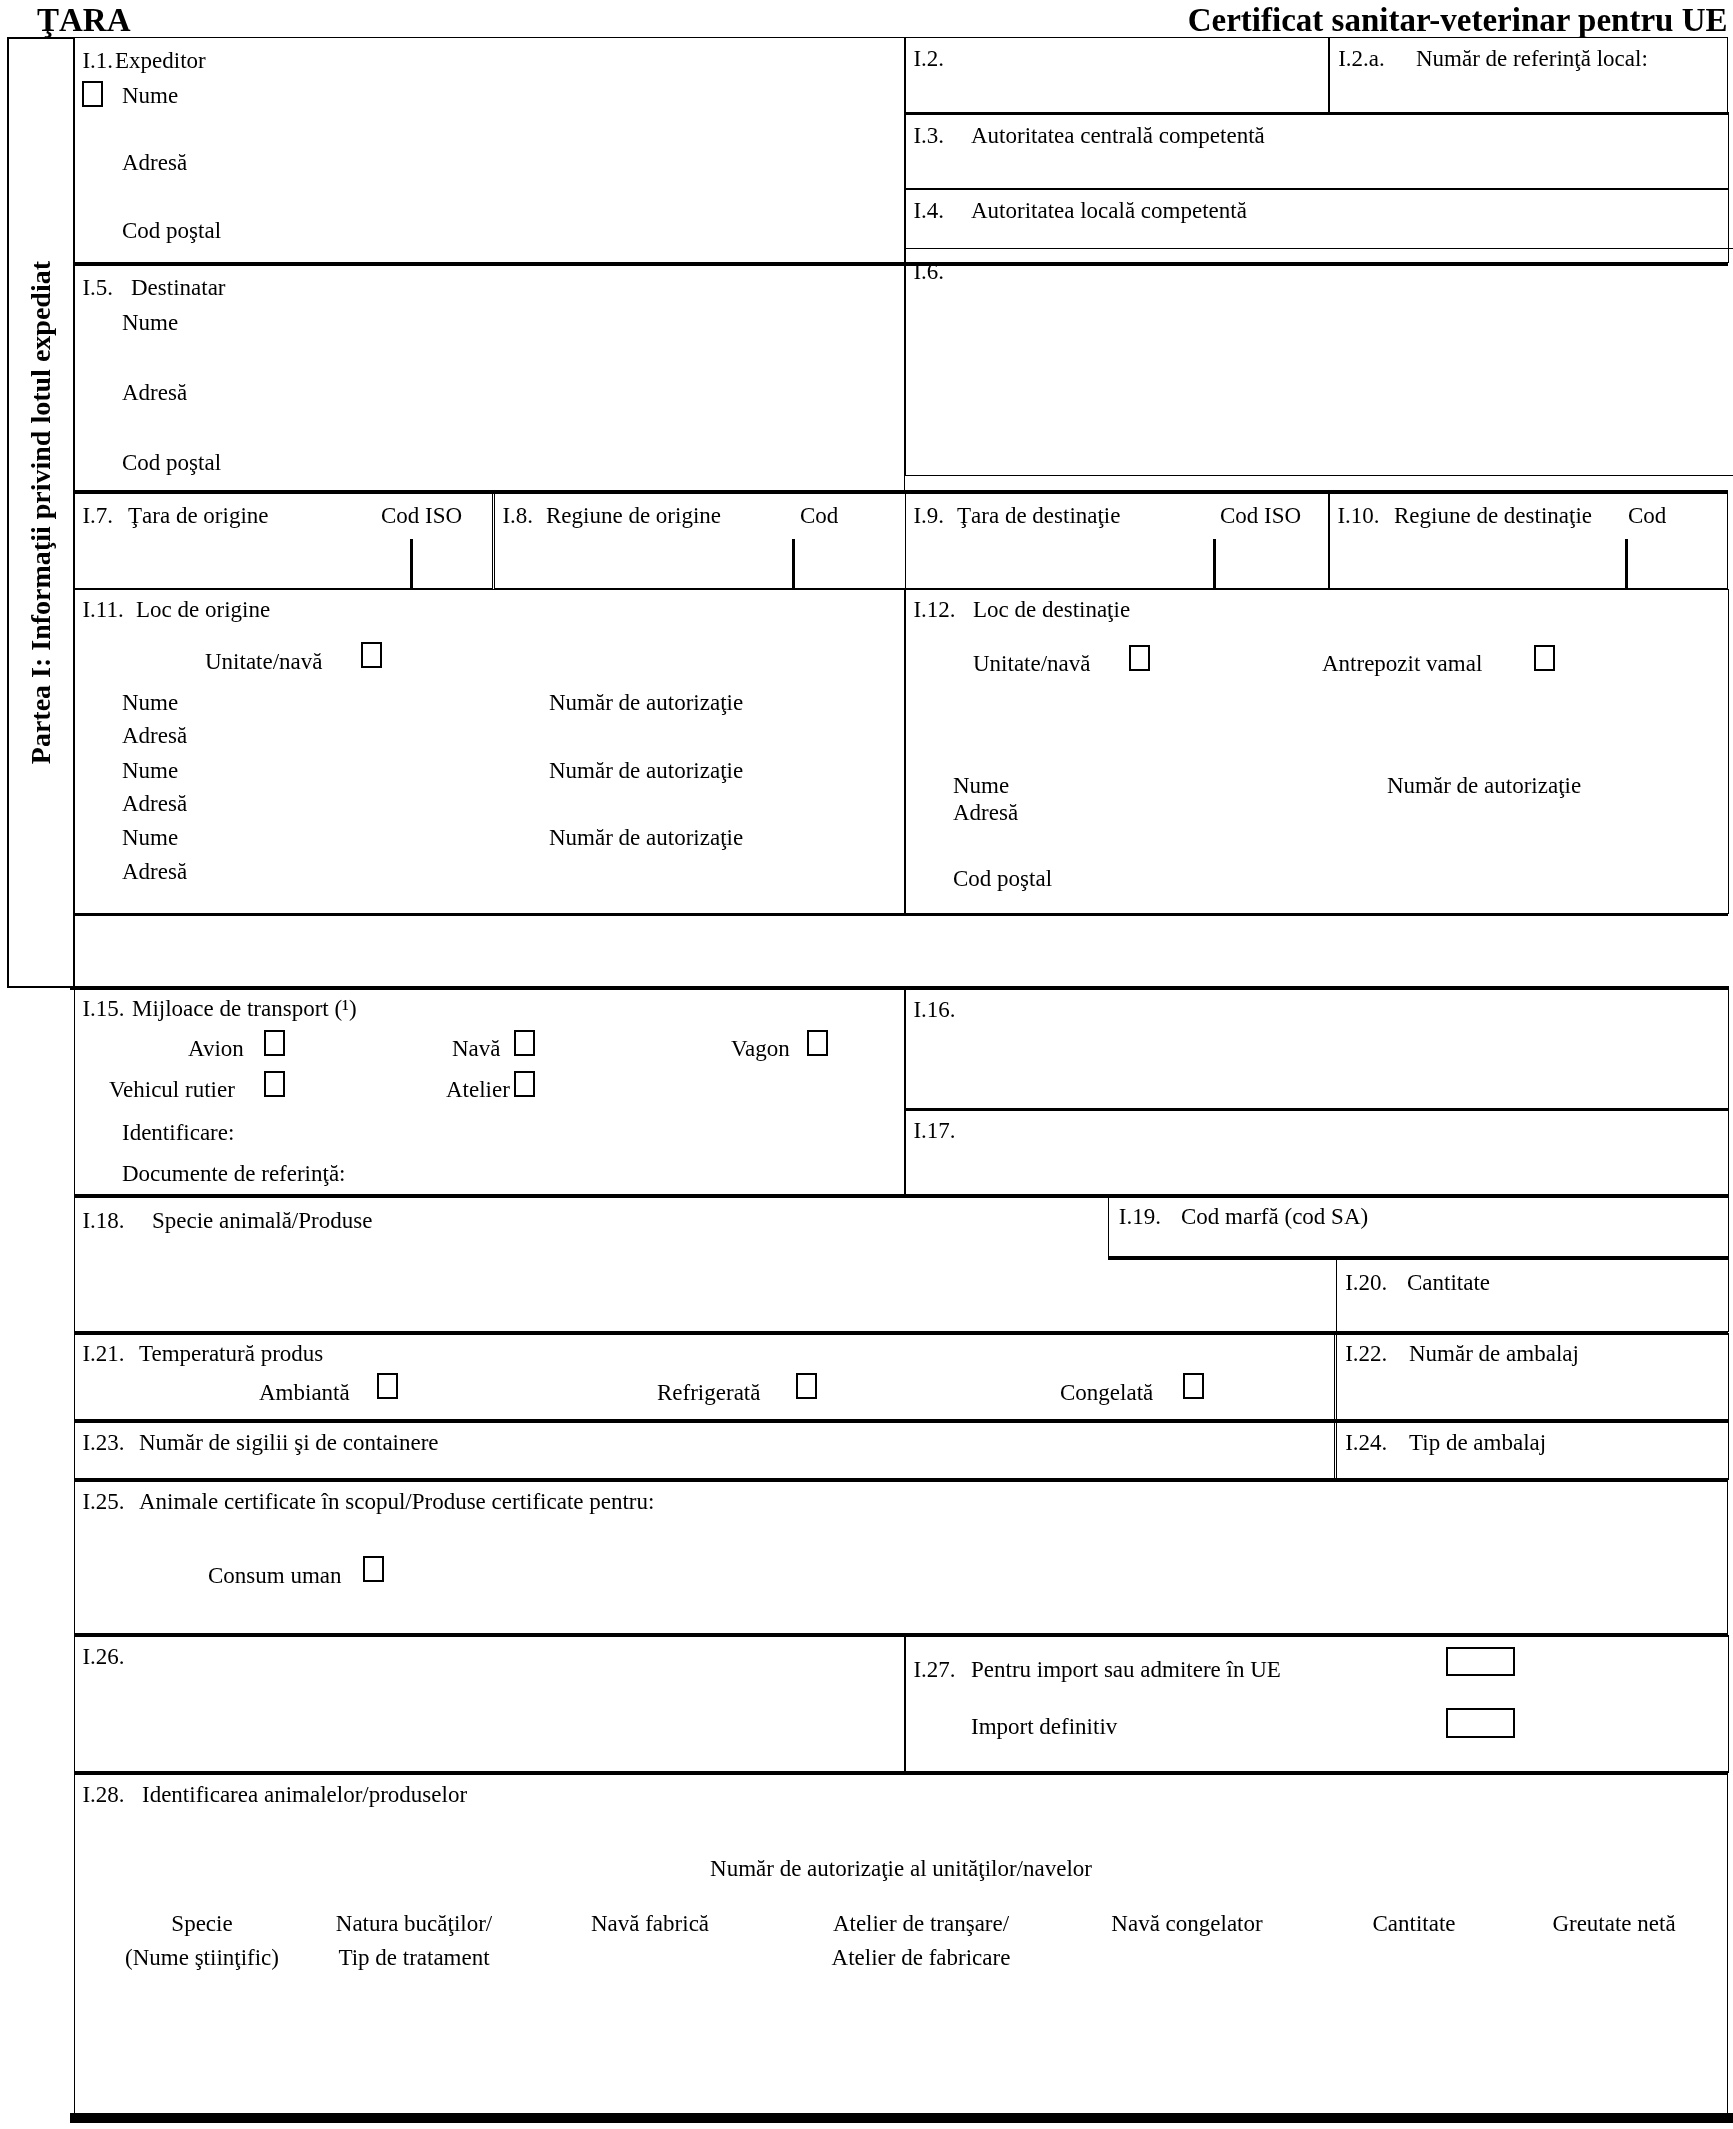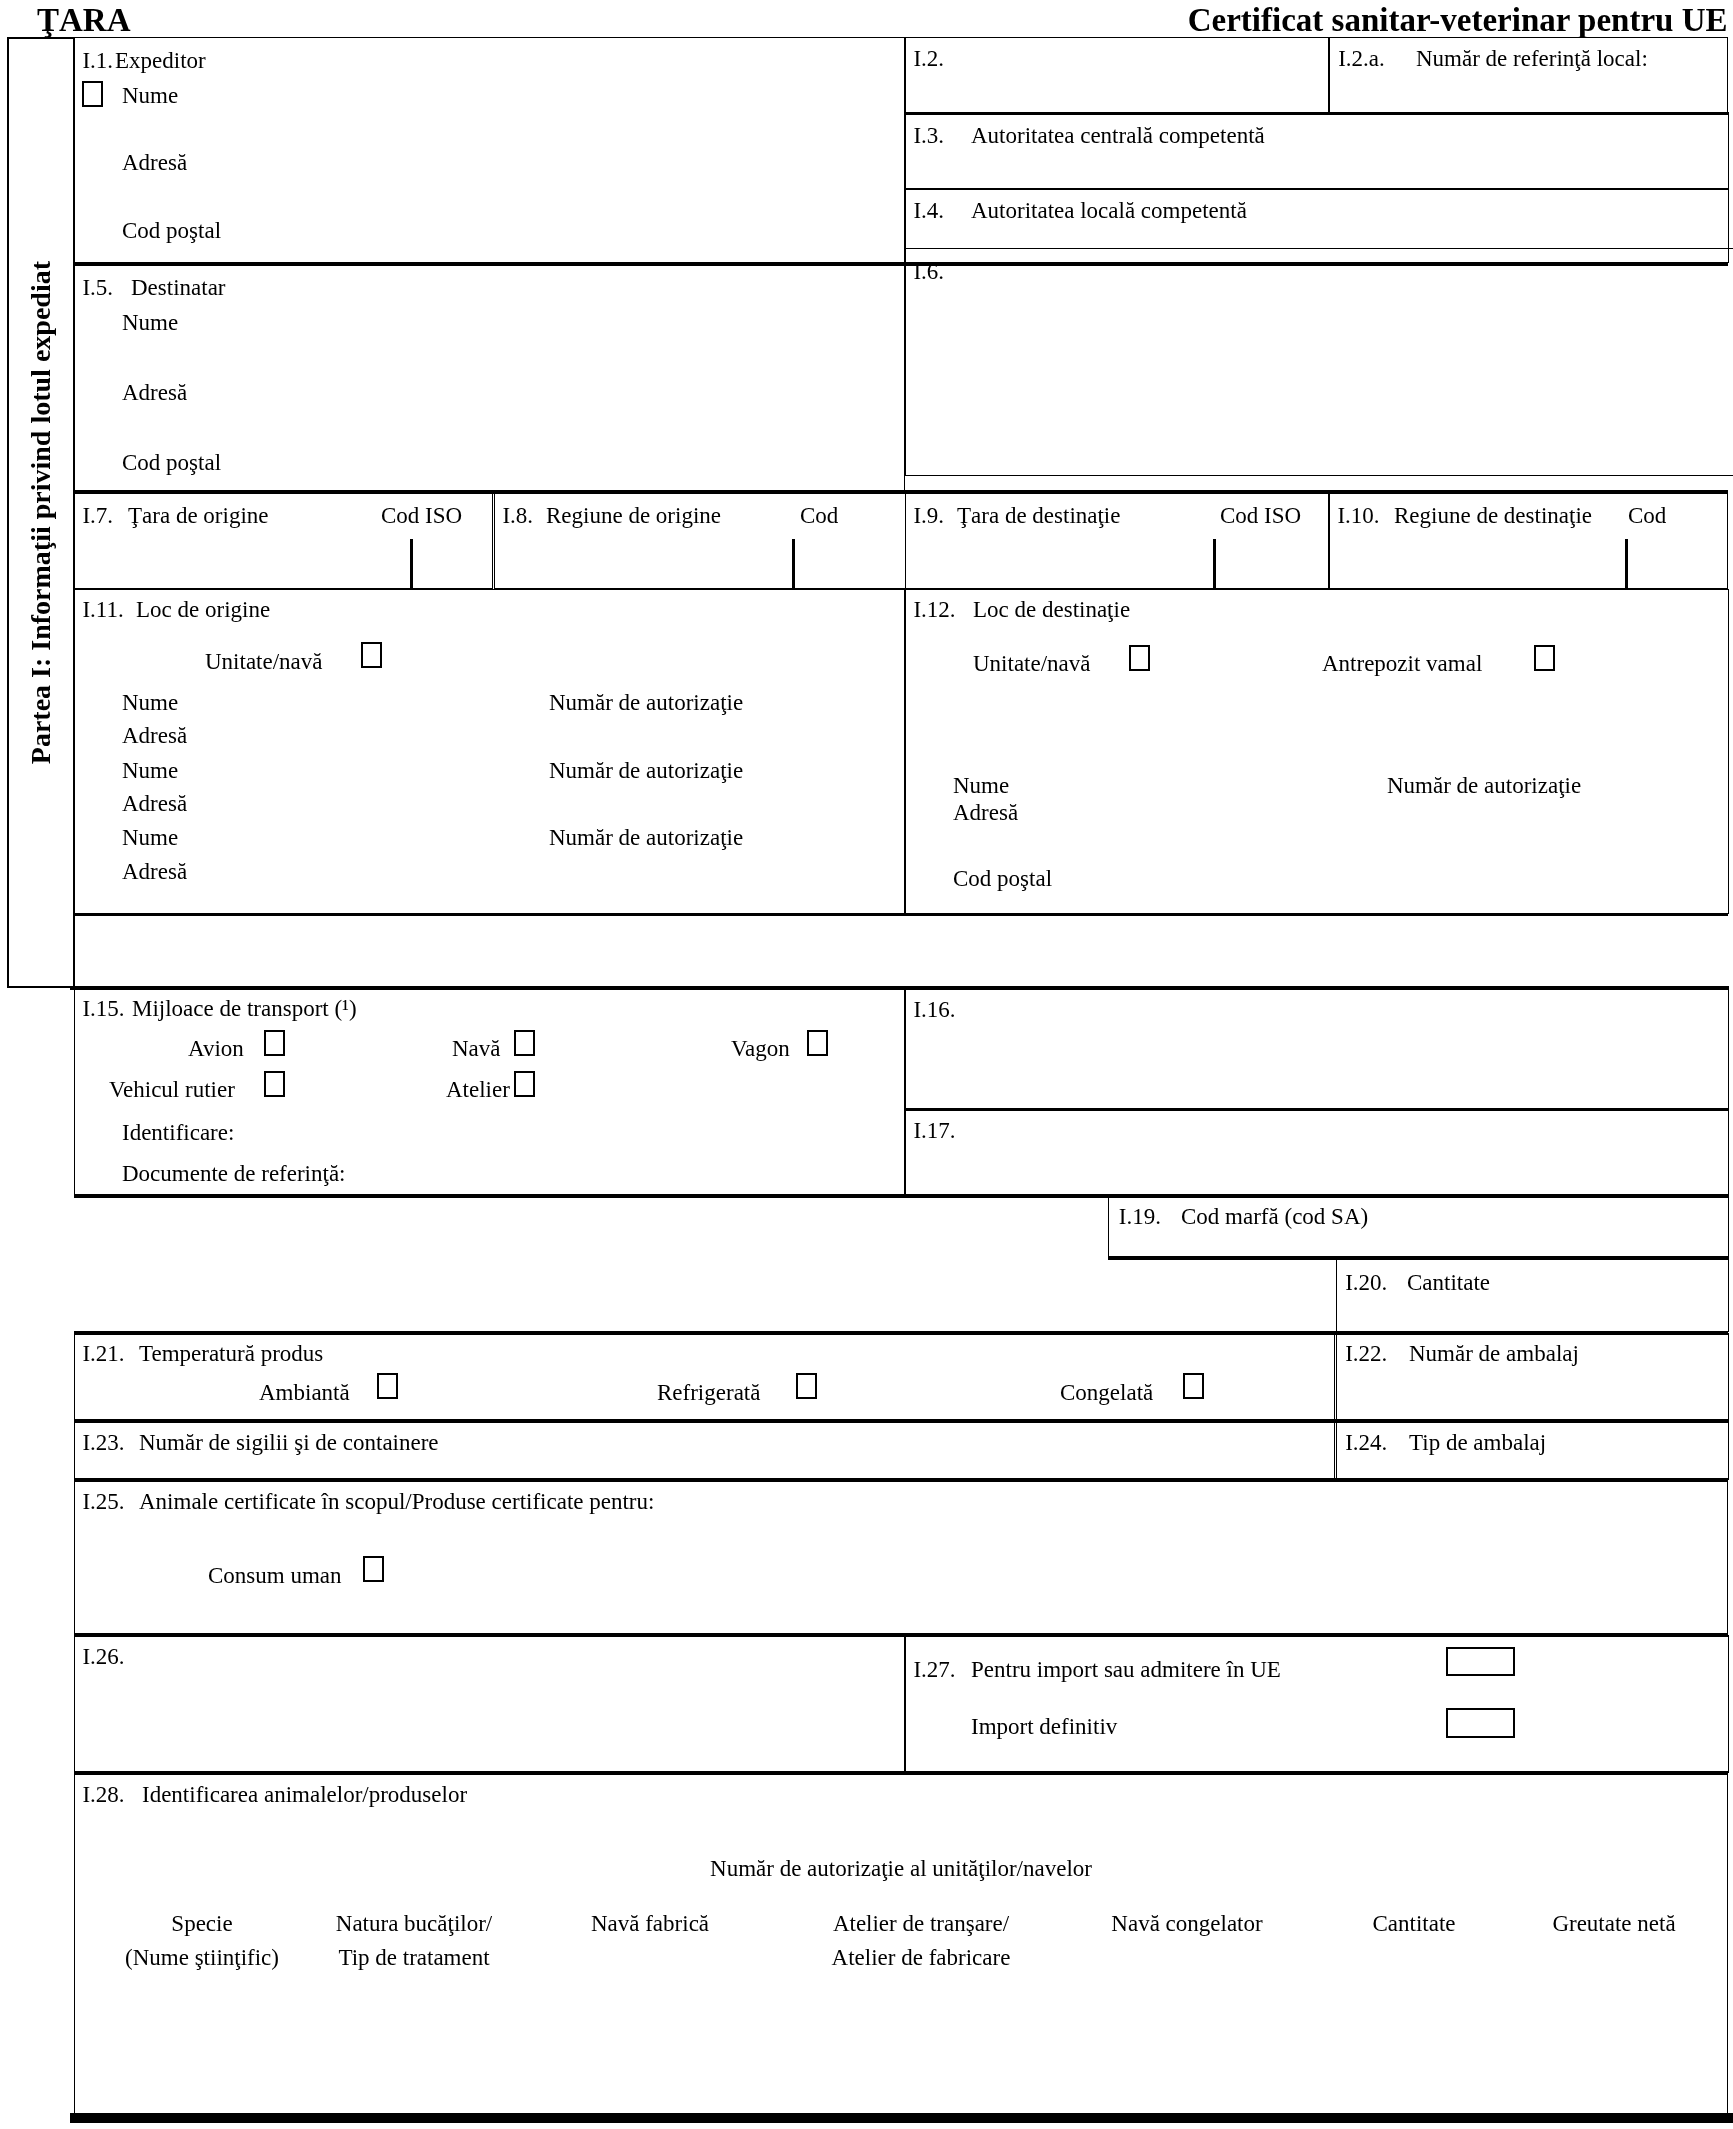--- a/index.html
+++ b/index.html
@@ -152,20 +152,24 @@
     <span class="lbl" style="left:47px;top:172px">Documente de referinţă:</span>
   </div>
 
   <div class="cell" style="left:905px;top:988px;width:824px;height:121px">
     <span class="lbl" style="left:7.4px;top:8.2px">I.16.</span>
   </div>
   <div class="cell" style="left:905px;top:1109px;width:824px;height:86px">
     <span class="lbl" style="left:7.4px;top:8.2px">I.17.</span>
   </div>
 
+  <div class="cell" style="left:74px;top:1195px;width:1654px;height:138px">
+    <span class="lbl" style="left:7.4px;top:11.5px">I.18.</span>
+    <span class="lbl" style="left:77px;top:11.5px">Specie animală/Produse</span>
+  </div>
   <div class="cell solid" style="left:1108px;top:1195px;width:621px;height:62px">
     <span class="lbl" style="left:9.8px;top:8.2px">I.19.</span>
     <span class="lbl" style="left:72px;top:8.2px">Cod marfă (cod SA)</span>
   </div>
   <div class="cell solid" style="left:1336px;top:1257px;width:393px;height:75px">
     <span class="lbl" style="left:8.2px;top:11.5px">I.20.</span>
     <span class="lbl" style="left:70px;top:11.5px">Cantitate</span>
   </div>
 
   <div class="cell" style="left:74px;top:1333px;width:1261px;height:88px">

